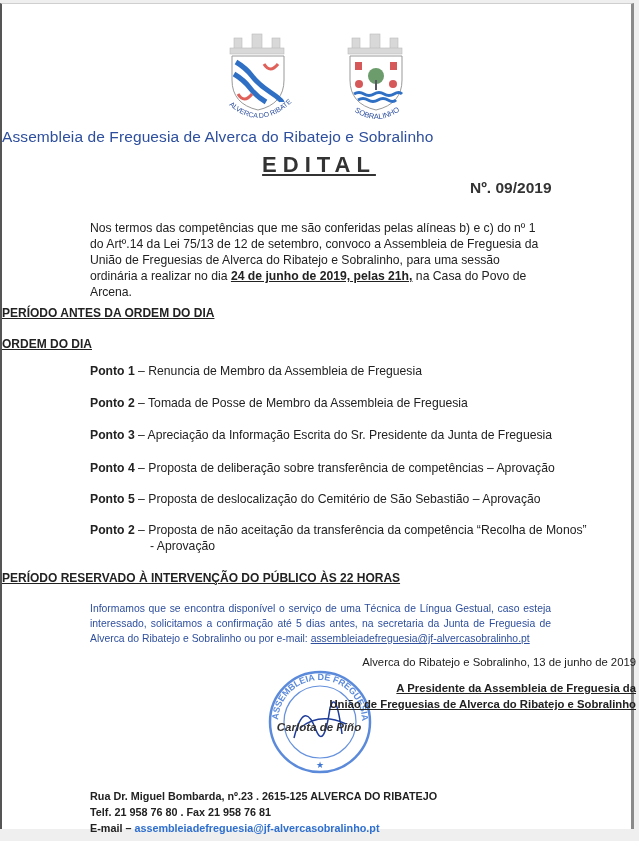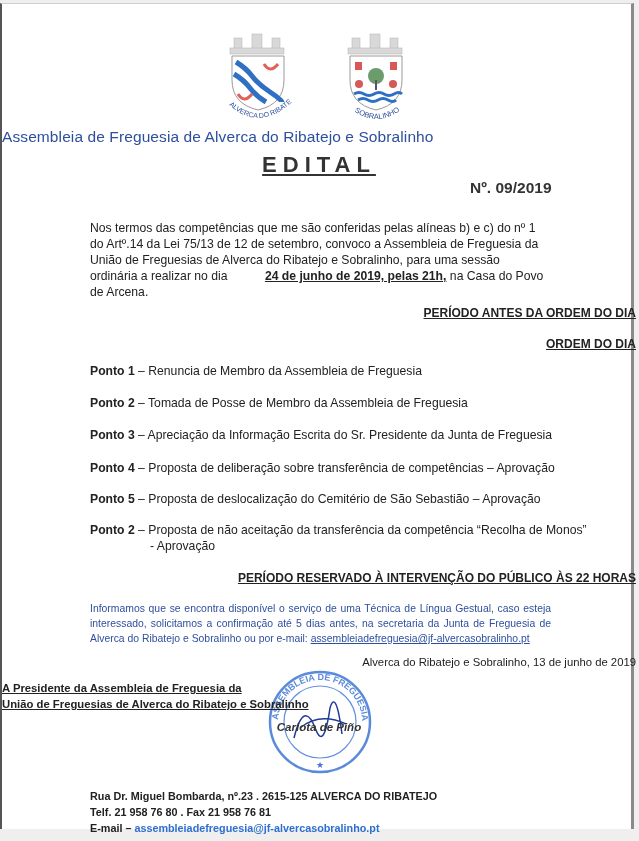--- a/index.html
+++ b/index.html
@@ -6,29 +6,29 @@
   body { width:639px; height:841px; background:#efefef; position:relative; overflow:hidden;
          font-family:"Liberation Sans", "DejaVu Sans", sans-serif; color:#1a1a1a; }
   .page { position:absolute; left:0; top:3px; width:634px; height:826px; background:#fff;
           border-left:2px solid #555; border-right:3px solid #8a8a8a; border-top:1px solid #cfcfcf; box-sizing:border-box; }
   .abs { position:absolute; }
   .crest { position:absolute; }
   .org-title { left:0; width:634px; top:124px; text-align:left; color:#2e4f9e; font-size:15.5px; font-weight:normal; letter-spacing:0.1px; }
   .edital { left:0; width:634px; top:148px; text-align:center; font-size:22px; font-weight:bold; letter-spacing:6px; text-decoration:underline; color:#333; }
   .edital-num { left:468px; top:175px; font-size:15.5px; font-weight:bold; color:#333; }
   .intro { left:88px; top:216px; width:460px; font-size:12.2px; line-height:16px; color:#222; }
-  .intro b { text-decoration:underline;margin-left:34px; }
-  .section-h { left:0; width:634px; text-align:right; font-size:12px; font-weight:bold; text-decoration:underline; color:#222; }
+  .intro b { text-decoration:underline; }
+  .section-h { left:0; width:634px; text-align:left; font-size:12px; font-weight:bold; text-decoration:underline; color:#222; }
   .ponto { left:88px; font-size:12.2px; color:#222; width:470px; line-height:16px; }
   .ponto .num { font-weight:bold; }
   .ponto .cont { padding-left:60px; }
   .info { left:88px; top:597px; width:461px; font-size:10.4px; line-height:15px; color:#2e4f9e; text-align:justify; }
   .info .email { text-decoration:underline; }
   .place-date { left:0; width:634px; top:652px; text-align:right; font-size:11.3px; color:#222; }
-  .sig-title { left:0; width:634px; text-align:left; font-size:11.3px; font-weight:bold; text-decoration:underline; color:#222; }
+  .sig-title { left:0; width:634px; text-align:right; font-size:11.3px; font-weight:bold; text-decoration:underline; color:#222; }
   .sig-name { left:0; width:634px; top:717px; text-align:center; font-size:11.5px; font-style:italic; font-weight:bold; color:#333; }
   .footer { left:88px; top:784px; font-size:10.8px; line-height:16px; color:#222; font-weight:bold; }
   .footer .email-link { color:#2e6fd0; font-weight:bold; }
   .stamp { position:absolute; left:262px; top:664px; }
 </style>
 </head>
 <body>
 
 <div class="page">
 

